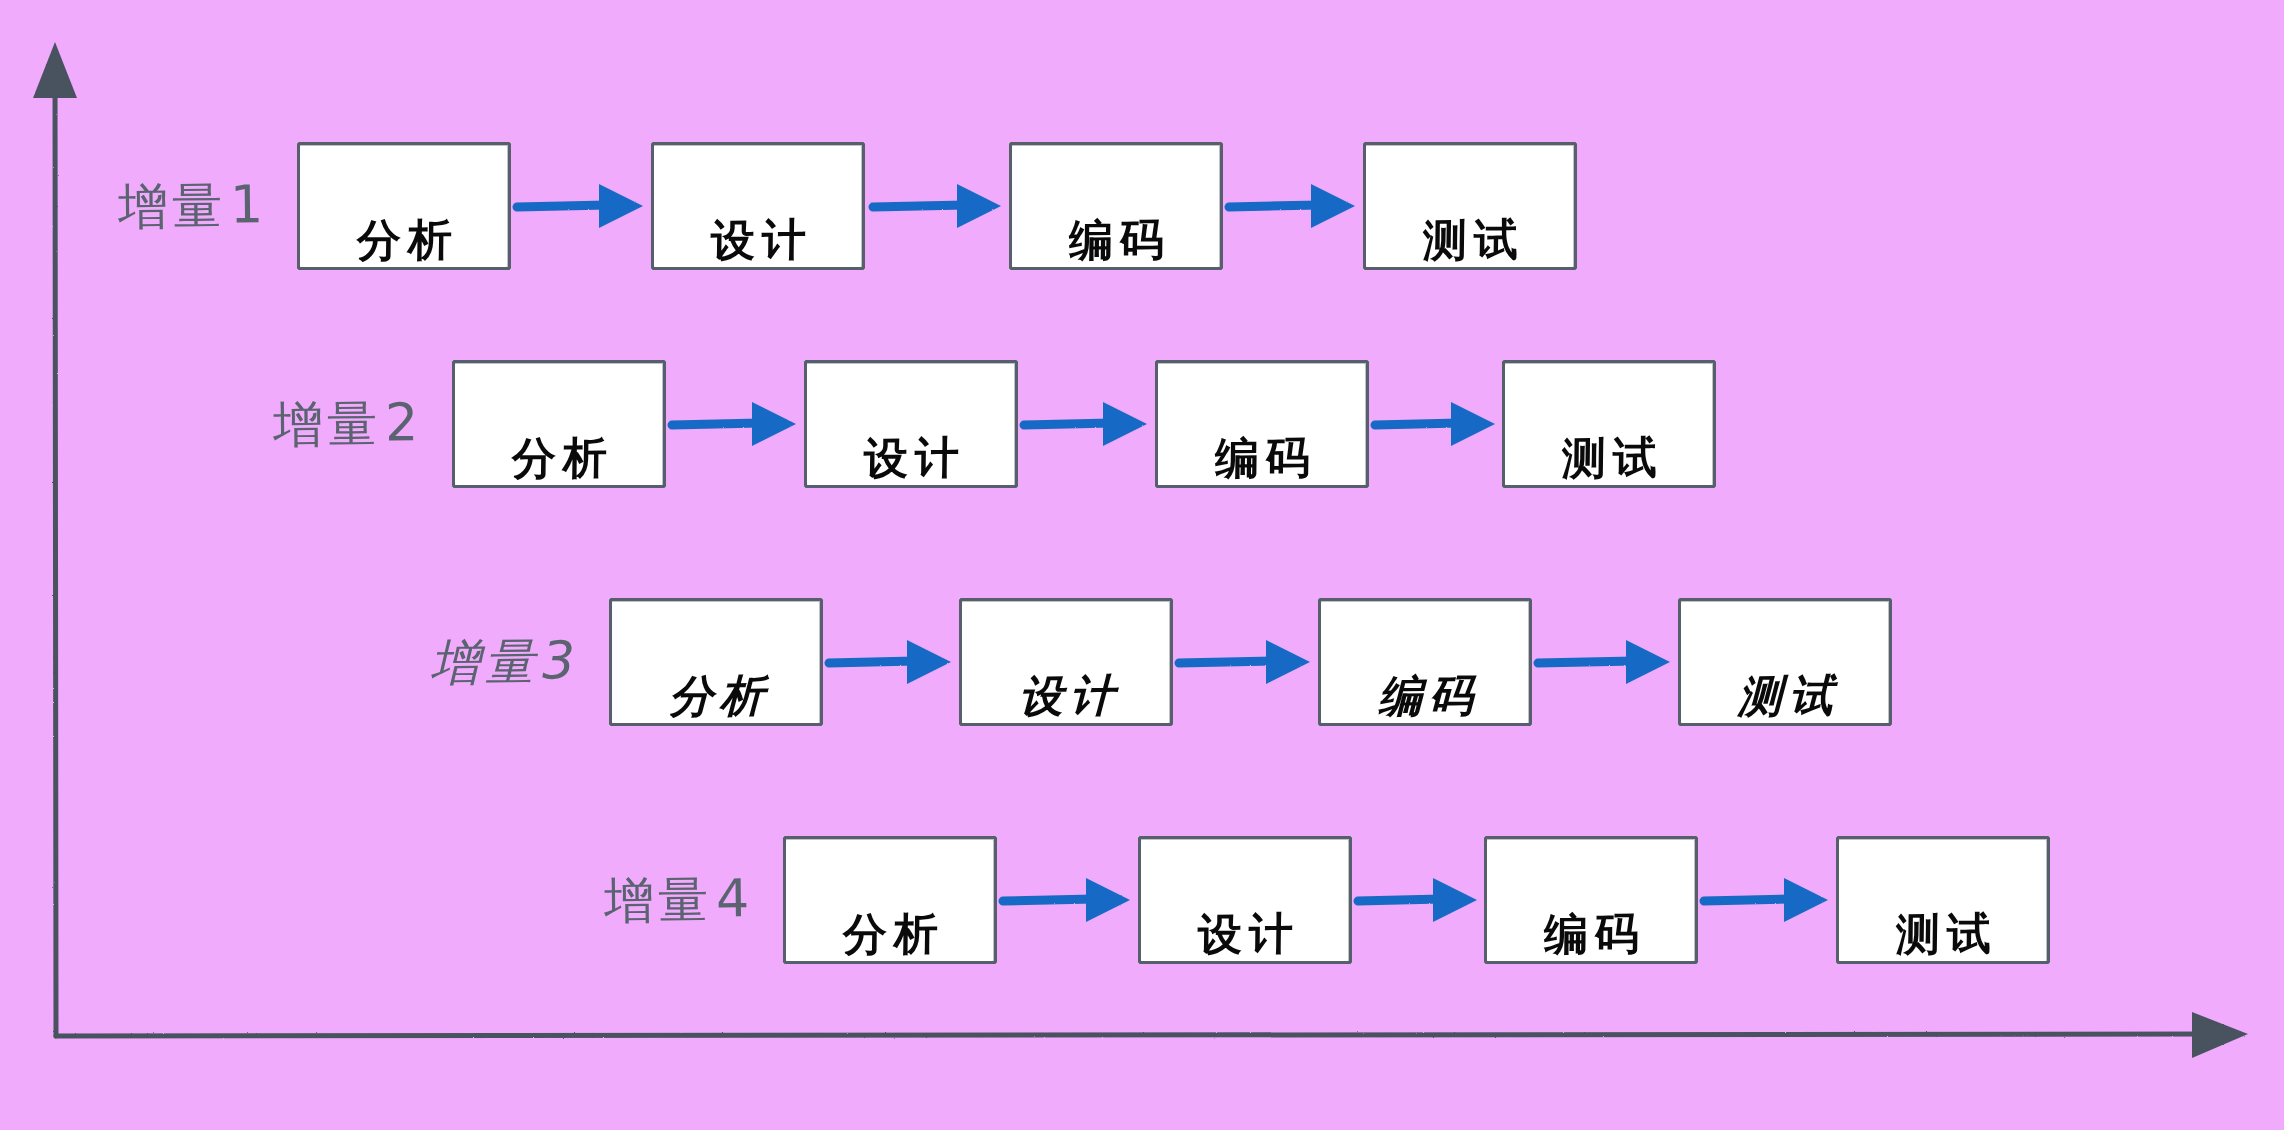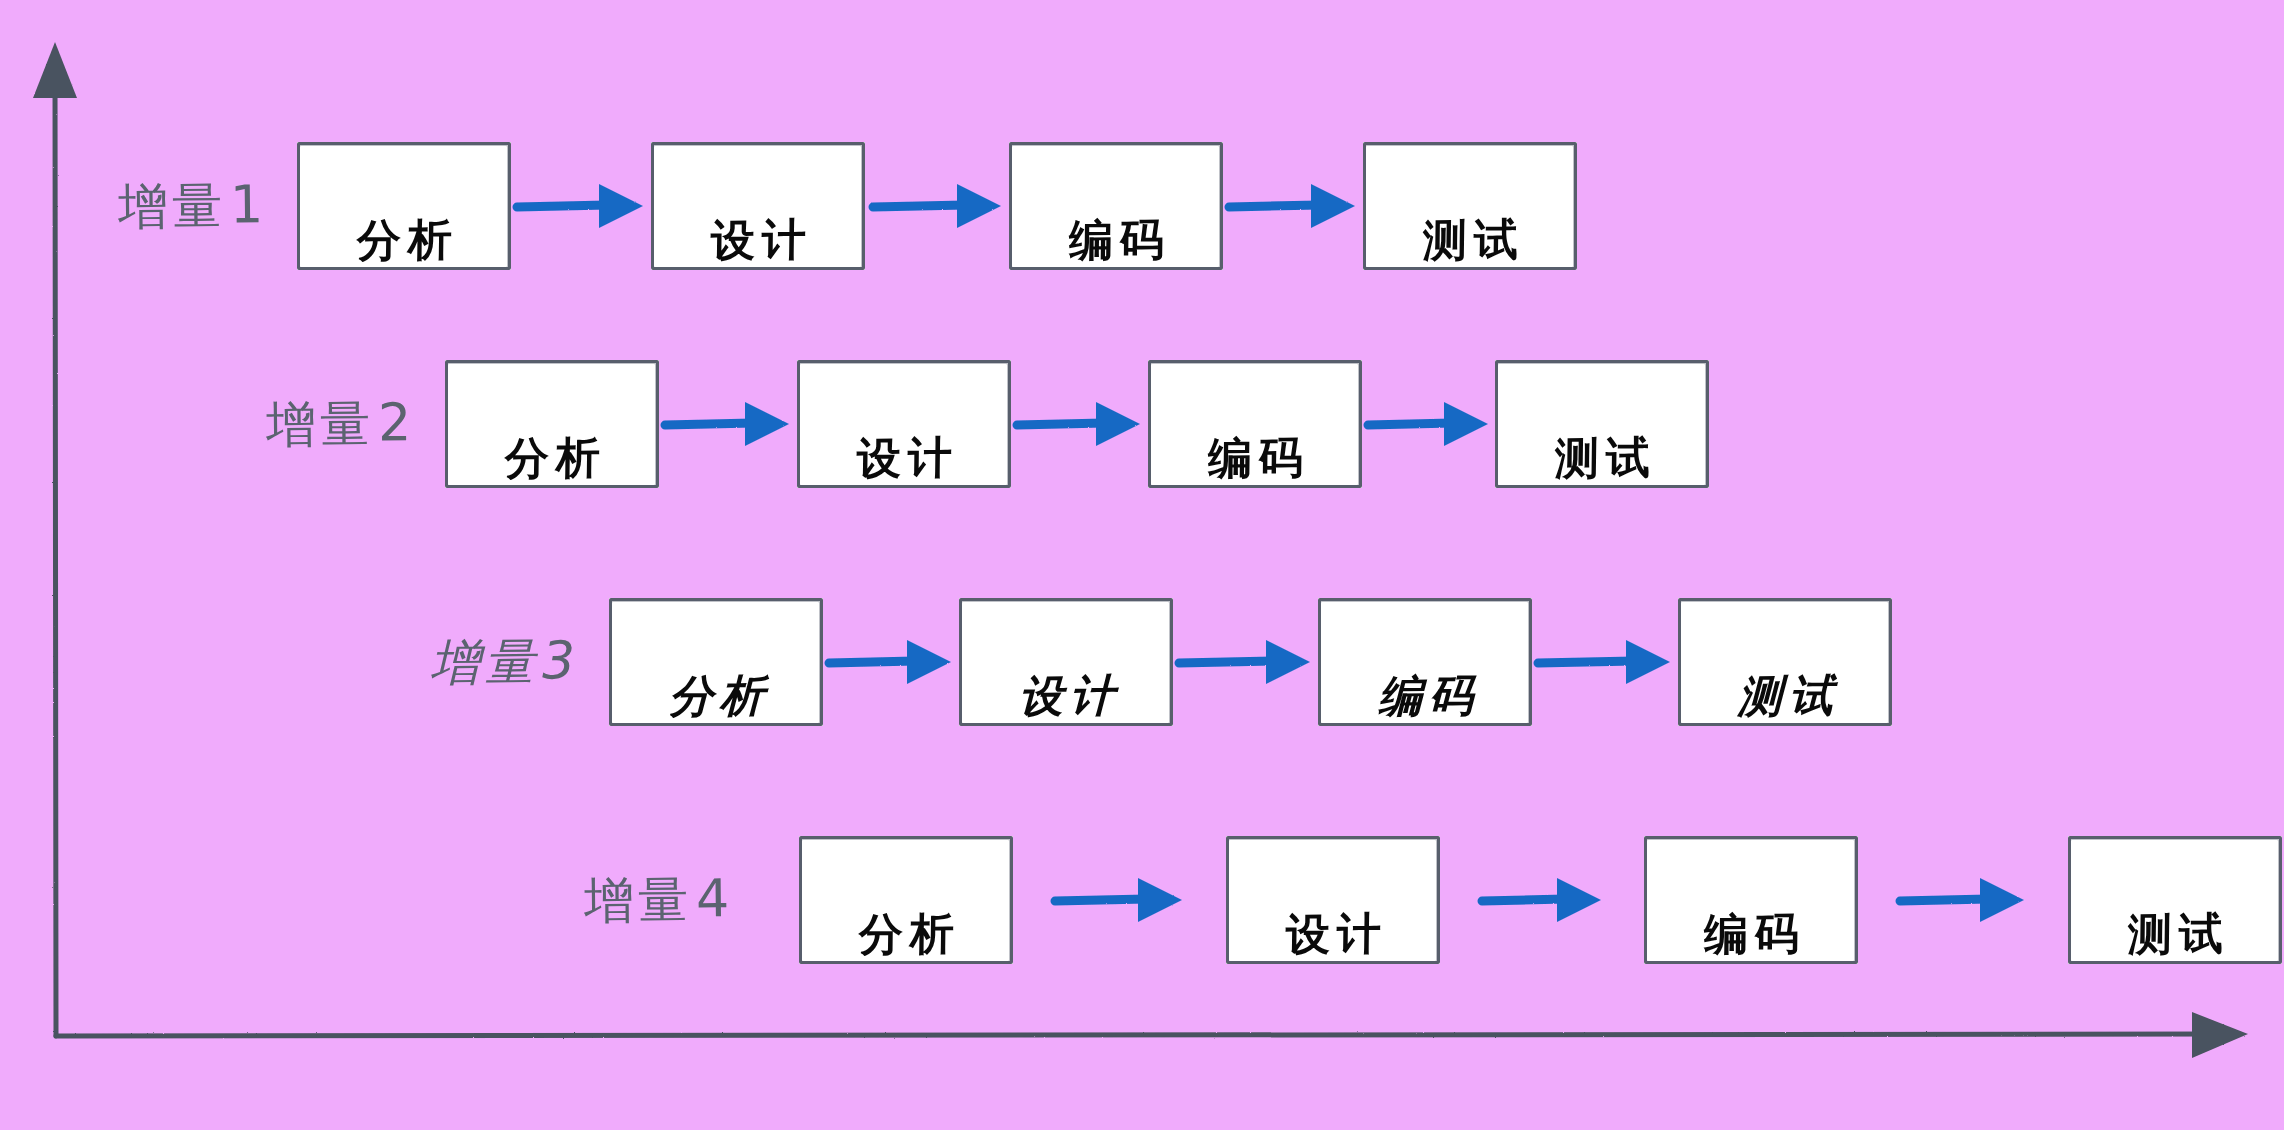--- a/index.html
+++ b/index.html
@@ -87,23 +87,23 @@
   .arrow {
     position: relative;
     height: 60px;
     flex: 0 0 auto;
     display: flex;
     align-items: center;
   }
   .arrow svg { display: block; }
   
   .r1 { top: 142px; left: 118px; }
-  .r2 { top: 360px; left: 266px; }
+  .r2 { top: 360px; left: 273px; }
   .r3 { top: 598px; left: 430px; font-style: italic; }
-  .r4 { top: 836px; left: 584px; gap: 36px; }
+  .r4 { top: 836px; left: 604px; }
 </style>
 </head>
 <body>
 
 <div id="canvas">
 
   <svg class="axis-svg" viewBox="0 0 2284 1130">
     <defs>
       <filter id="rough" x="-20%" y="-20%" width="140%" height="140%">
         <feTurbulence type="fractalNoise" baseFrequency="0.9" numOctaves="3" seed="7" result="n"></feTurbulence>

